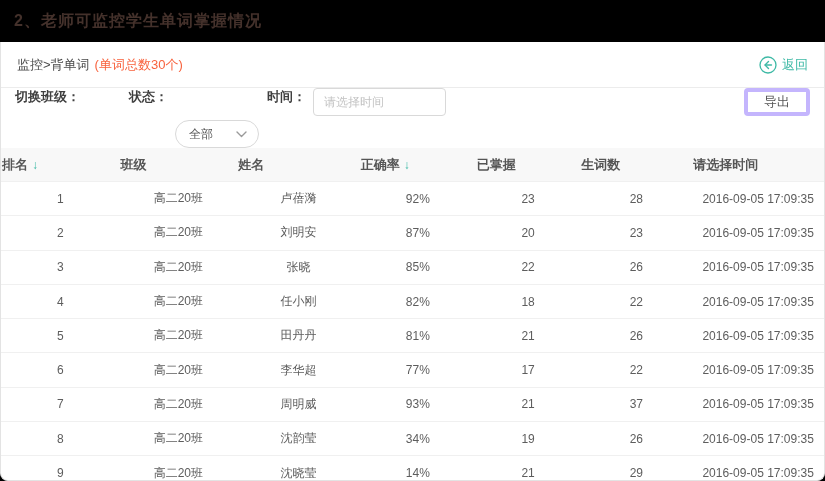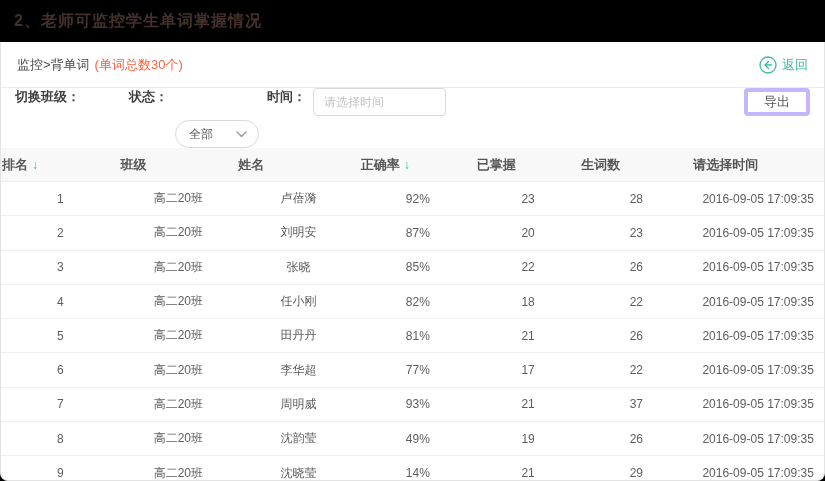--- a/index.html
+++ b/index.html
@@ -209,21 +209,21 @@
             <td>周明威</td>
             <td>93%</td>
             <td>21</td>
             <td>37</td>
             <td>2016-09-05 17:09:35</td>
         </tr>
         <tr>
           <td>8</td>
             <td>高二20班</td>
             <td>沈韵莹</td>
-            <td>49%</td>
+            <td>34%</td>
             <td>19</td>
             <td>26</td>
             <td>2016-09-05 17:09:35</td>
         </tr>
         <tr>
           <td>9</td>
             <td>高二20班</td>
             <td>沈晓莹</td>
             <td>14%</td>
             <td>21</td>

